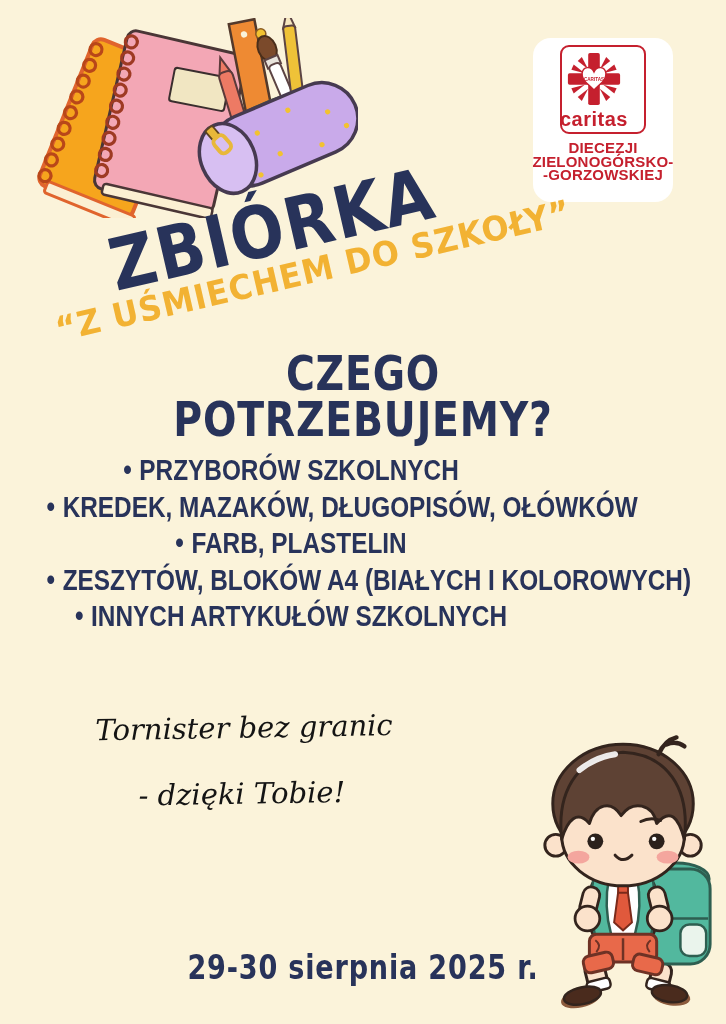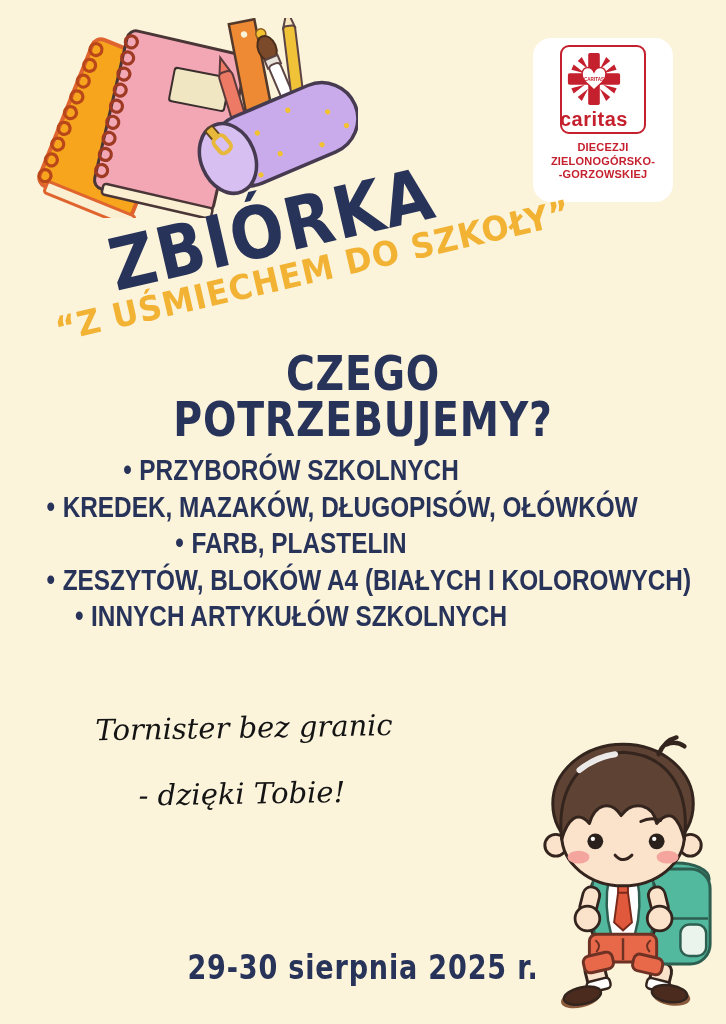--- a/index.html
+++ b/index.html
@@ -26,21 +26,21 @@
     width:86px;border:2px solid #C5202E;border-radius:9px;
     display:flex;flex-direction:column;align-items:center;
     box-sizing:border-box;padding:3px 20px 2px 2px;
   }
   .logo-frame svg{display:block;width:58px;height:58px;}
   .logo-wordmark{
     color:#C5202E;font-weight:bold;font-size:20px;line-height:22px;
     font-family:"Liberation Sans",sans-serif;letter-spacing:0.5px;
   }
   .logo-org{
-    margin-top:7px;color:#C5202E;font-weight:bold;font-size:11px;
+    margin-top:7px;color:#C5202E;font-weight:bold;font-size:15px;
     line-height:13.5px;text-align:center;letter-spacing:0.2px;
   }
 
   
   .title{
     position:absolute;left:85px;top:192px;width:360px;
     text-align:center;color:#28335A;
     font-family:"DejaVu Sans",sans-serif;font-weight:bold;
     font-size:72px;letter-spacing:2px;line-height:78px;
     transform:rotate(-13deg) scaleX(0.88);

